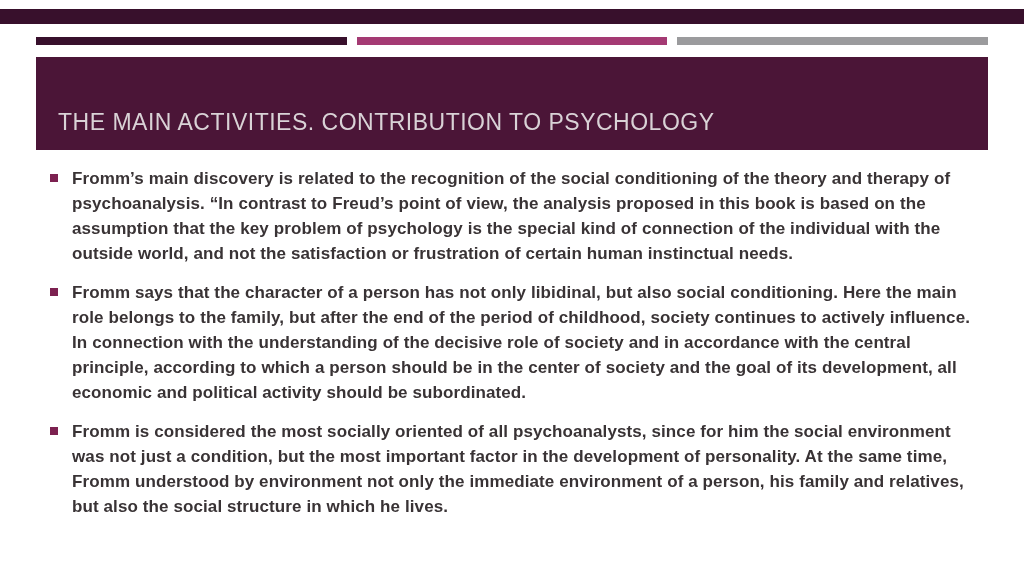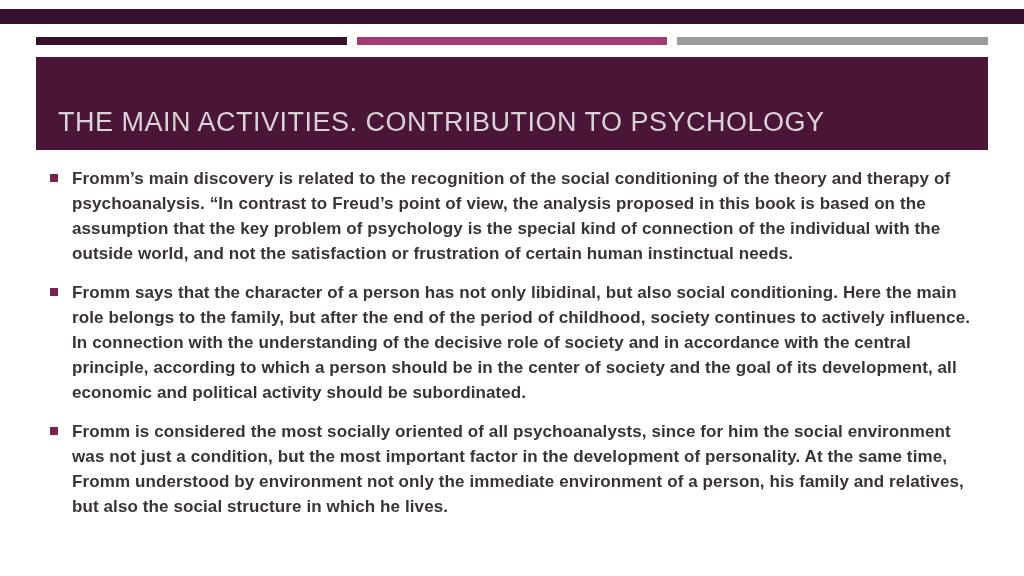--- a/index.html
+++ b/index.html
@@ -45,21 +45,21 @@
       top: 57px;
       height: 93px;
       background: var(--title-bg, #4b1537);
       display: flex;
       align-items: flex-end;
       box-sizing: border-box;
       padding: 0 16px 13px 22px;
     }
     .slide-title {
       color: var(--title-text, #d9d2d6);
-      font-size: 27px;
+      font-size: 23px;
       line-height: 30px;
       letter-spacing: 0.5px;
       font-weight: 400;
       white-space: nowrap;
       overflow: hidden;
     }
     .bullets {
       position: absolute;
       left: 36px;
       right: 44px;

